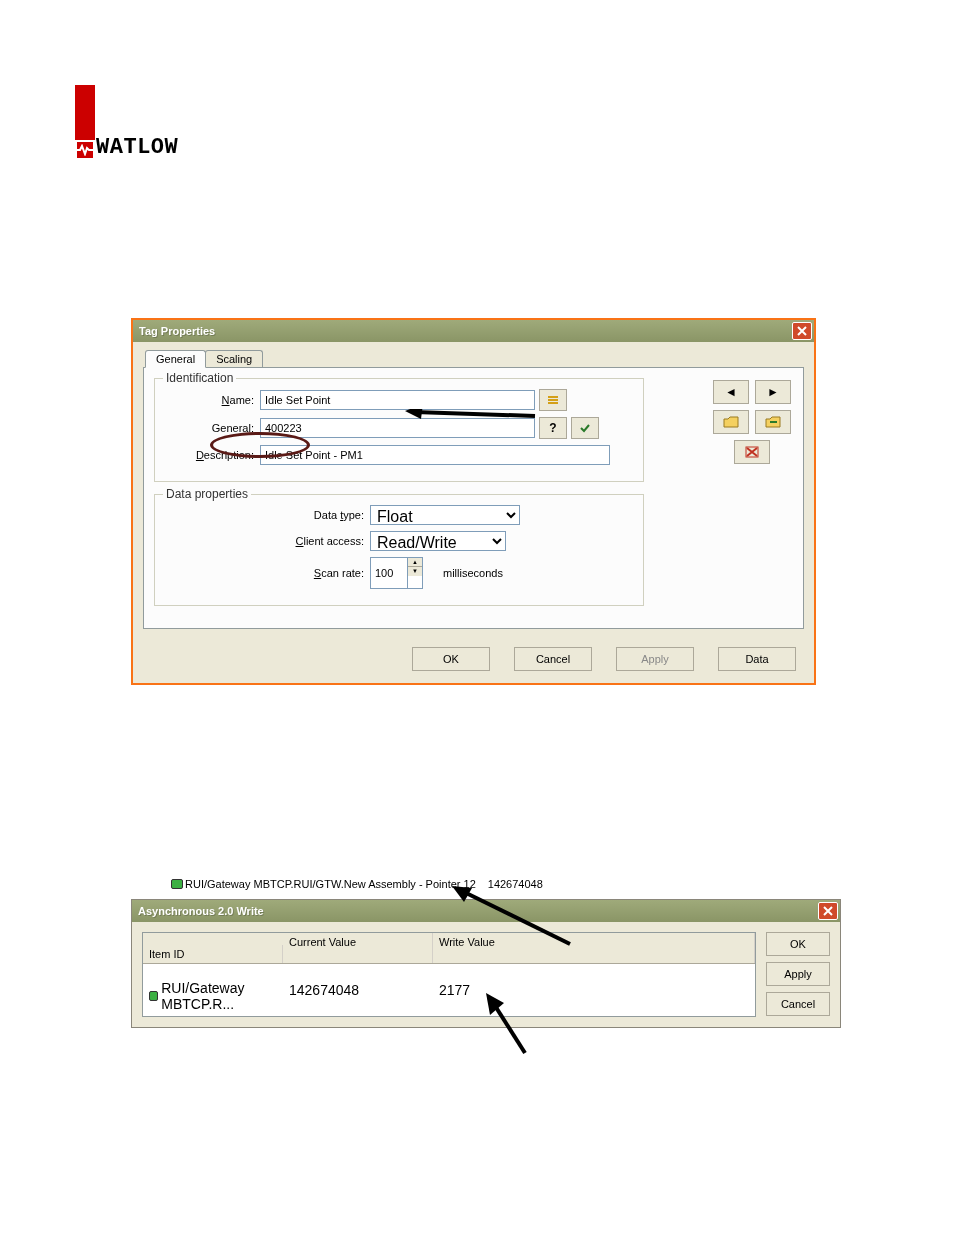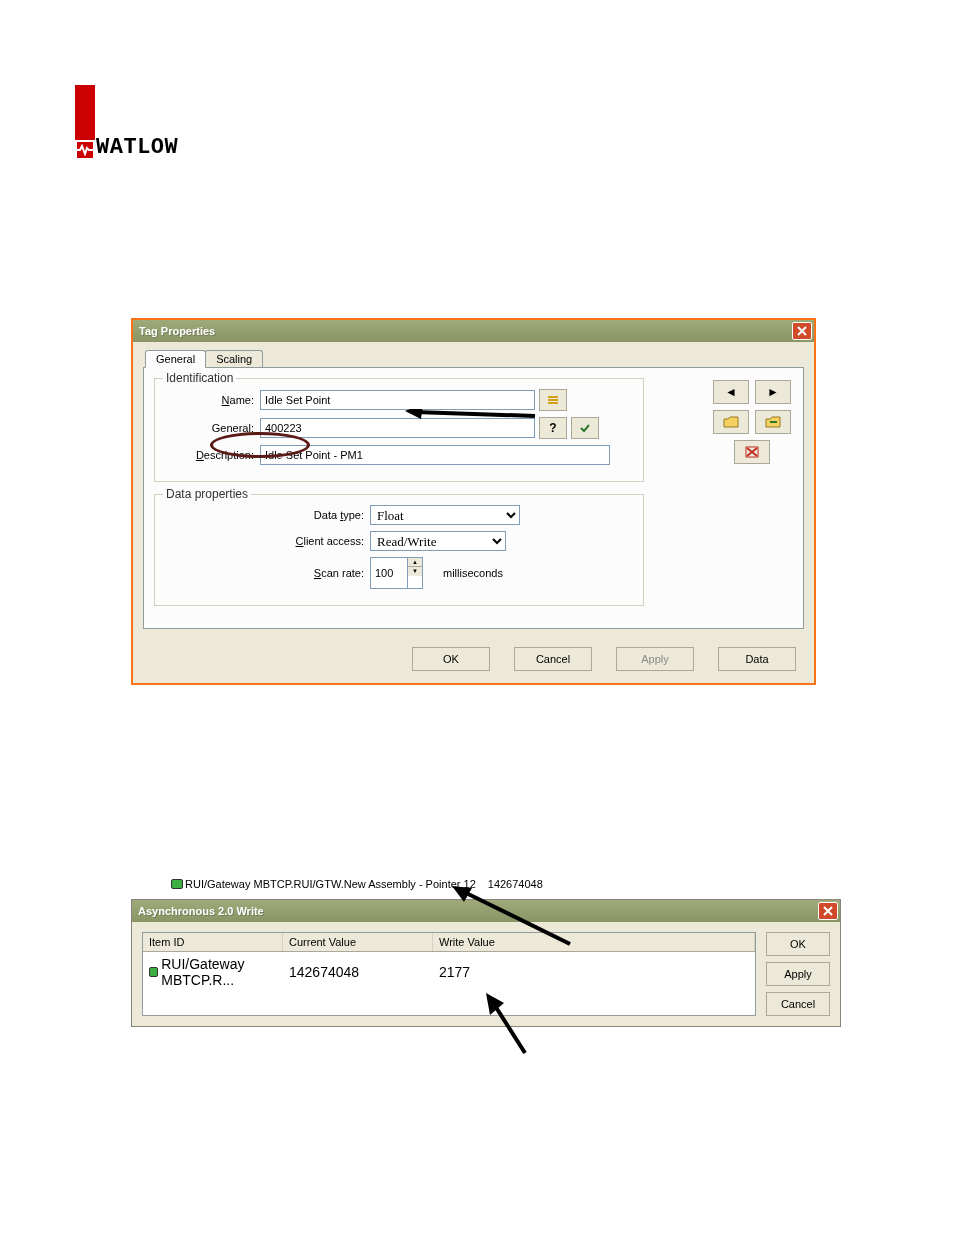--- a/index.html
+++ b/index.html
@@ -145,23 +145,22 @@
       border: 1px solid #7f9db9;
       background: #fff;
       padding: 2px 4px;
       font-size: 11px;
       height: 20px;
     }
     .select-input {
       border: 1px solid #7f9db9;
       background: #fff;
       padding: 1px 2px;
-      font-size: 13px;
+      font-size: 16px;
       height: 20px;
-      font-family: Liberation Serif, serif;
     }
     .mini-btn {
       width: 28px;
       height: 22px;
       background: #ece9d8;
       border: 1px solid #aca899;
       display: flex;
       align-items: center;
       justify-content: center;
       margin-left: 4px;
@@ -252,21 +251,21 @@
     .list-header {
       display: flex;
       background: #ece9d8;
       border-bottom: 1px solid #aca899;
     }
     .list-col {
       padding: 3px 6px;
       border-right: 1px solid #d4d0c8;
       font-size: 11px;
     }
-    .c1 { width: 140px; }
+    .c1 { width: 140px; margin-top: 12px; }
     .c2 { width: 150px; }
     .c3 { flex: 1; }
     .list-row {
       display: flex;
       padding: 2px 0;
     }
     .list-cell {
       padding: 2px 6px;
       font-size: 14px;
       display: flex;

